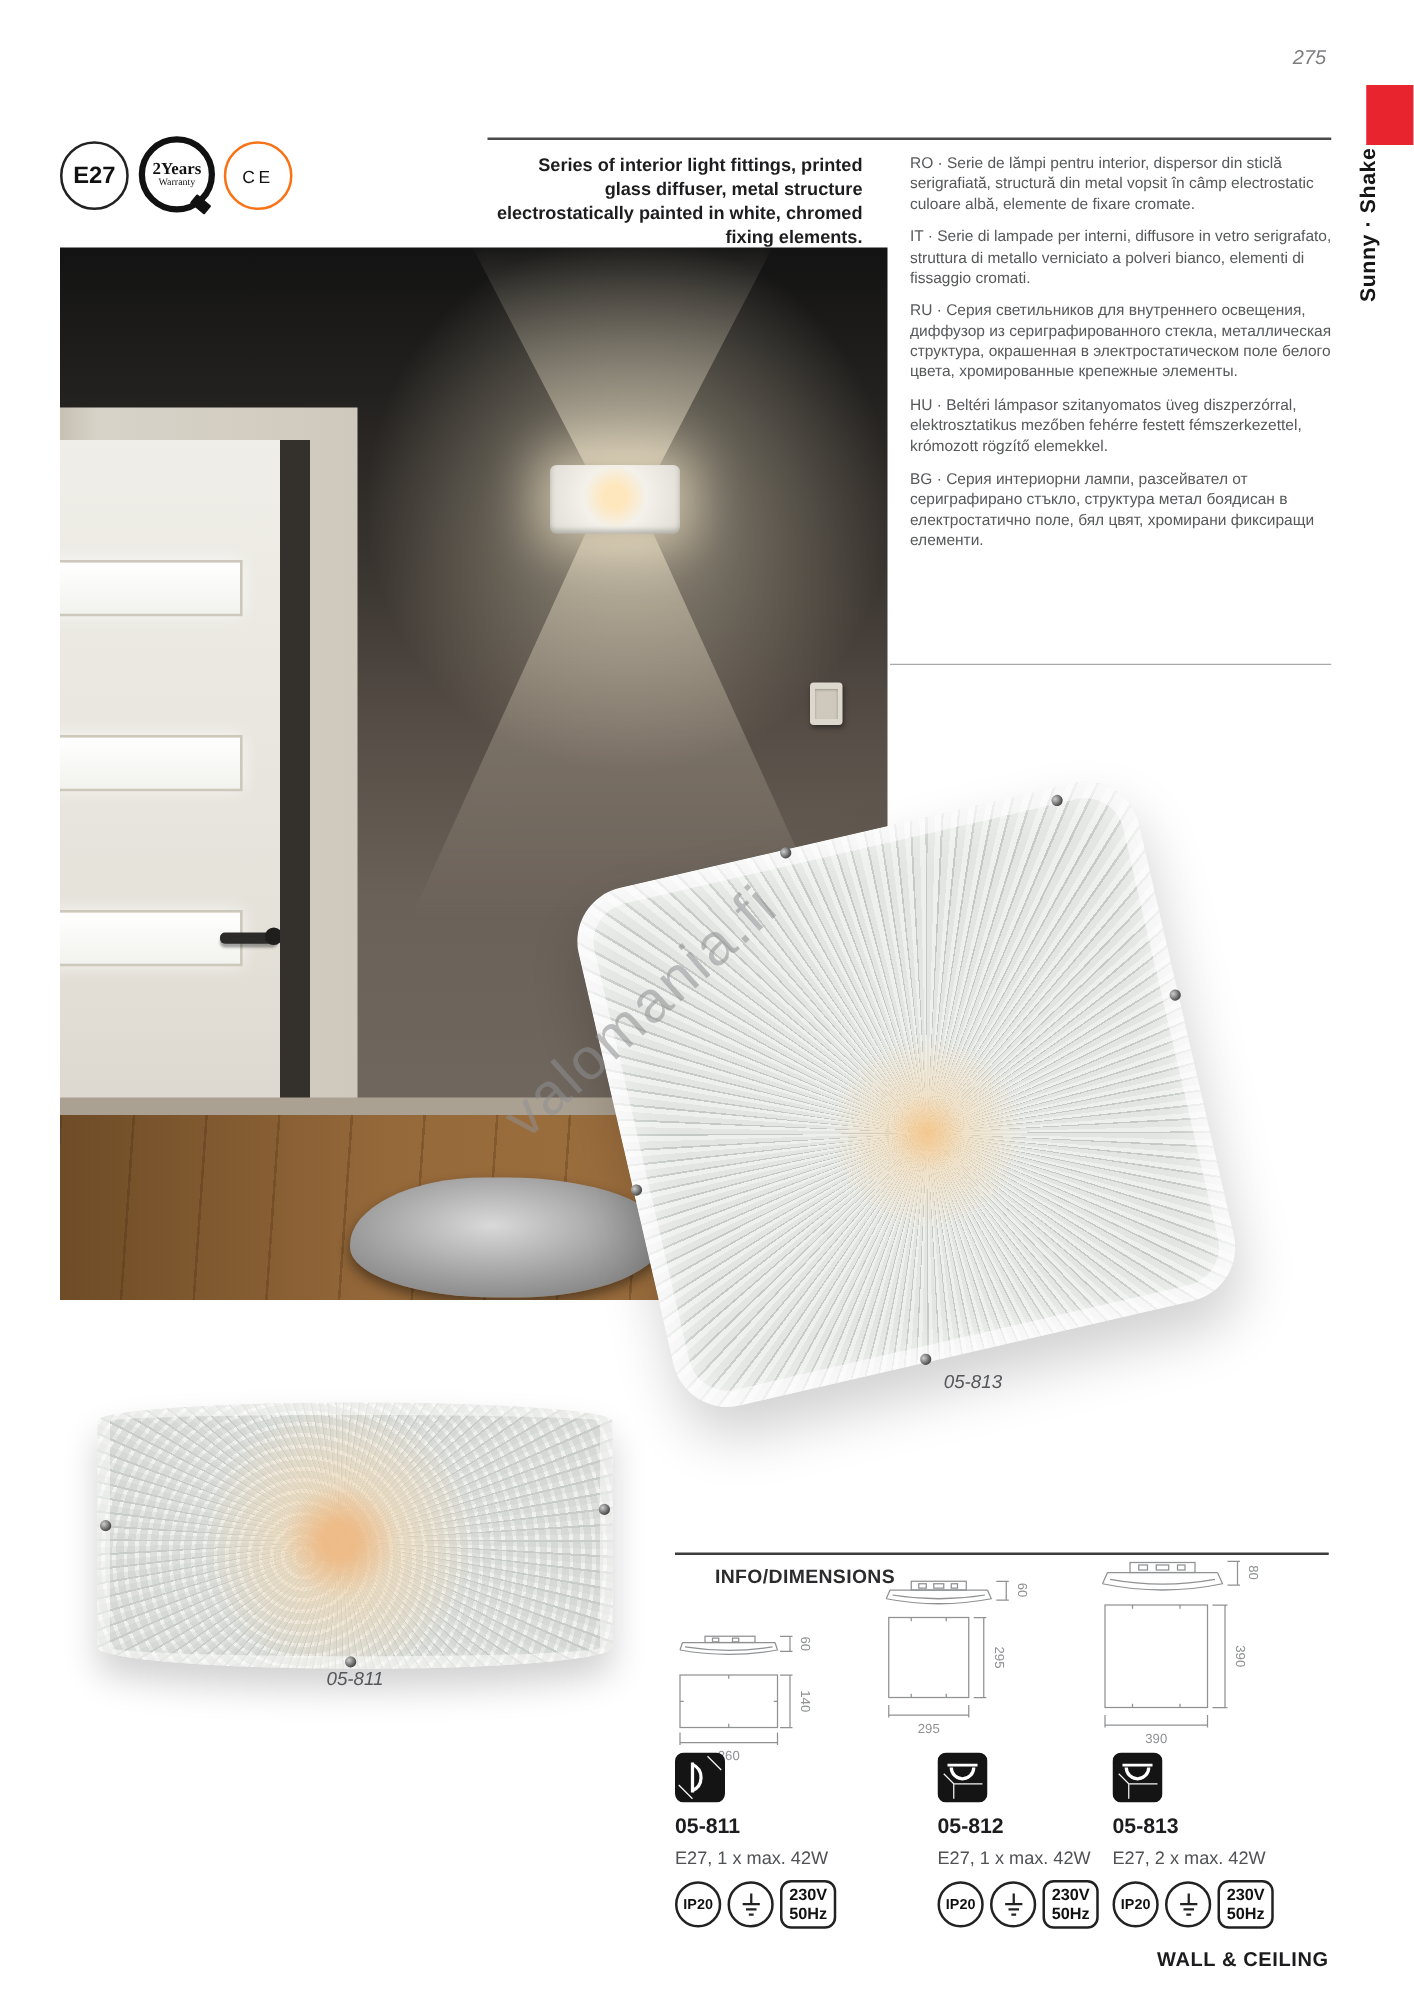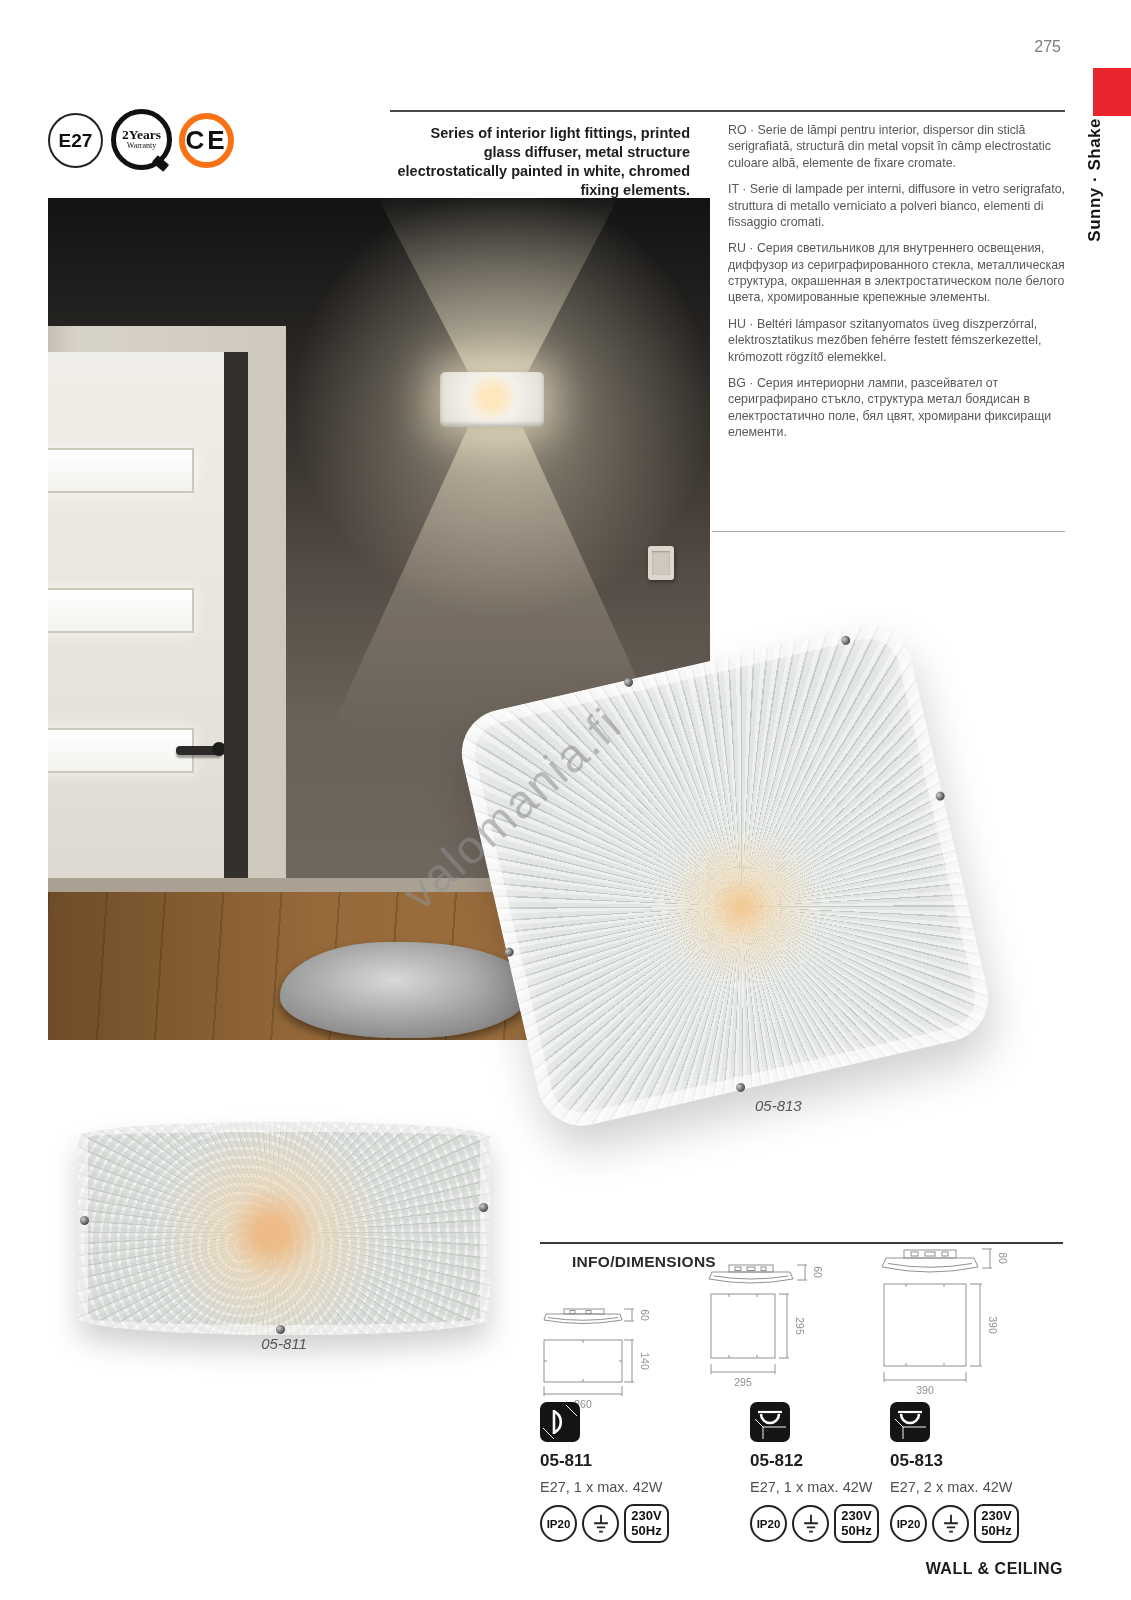--- a/index.html
+++ b/index.html
@@ -7,42 +7,42 @@
     --title-navy:#25394a;
     --text-gray:#57585a;
     --line-gray:#8f9193;
   }
   *{margin:0;padding:0;box-sizing:border-box;}
   html,body{background:#fff;}
   body{font-family:"Liberation Sans",sans-serif;}
   .page{position:relative;width:1131px;height:1600px;background:#fff;overflow:hidden;}
 
   
-  .page-num{position:absolute;top:38px;right:70px;font-size:16px;color:#7d7d80;}
+  .page-num{position:absolute;top:38px;right:70px;font-size:16px;font-style:italic;color:#7d7d80;}
   .red-tab{position:absolute;top:68px;right:0;width:38px;height:48px;background:var(--accent-red);}
   .side-tab{position:absolute;top:118px;right:26px;writing-mode:vertical-rl;transform:rotate(180deg);
     font-size:17px;font-weight:700;color:#161616;letter-spacing:.5px;}
   .title{position:absolute;left:390px;top:34px;font-size:62px;font-weight:800;color:var(--title-navy);
     letter-spacing:-2px;}
   .title-rule{position:absolute;left:390px;top:110px;width:675px;height:2px;background:#4a4a4a;}
   .desc-en{position:absolute;left:390px;top:124px;width:300px;font-size:14.5px;font-weight:700;
     color:#1d1d1f;line-height:1.3;text-align:right;}
 
   
   .badge{position:absolute;border-radius:50%;display:flex;align-items:center;justify-content:center;
     background:#fff;color:#111;}
   .badge.e27{left:48px;top:113px;width:55px;height:55px;border:2px solid #222;font-size:19px;font-weight:800;}
   .badge.warranty{left:111px;top:109px;width:61px;height:61px;border:5px solid #111;
     flex-direction:column;font-family:"Liberation Serif",serif;}
   .badge.warranty .w1{font-size:13.5px;font-weight:700;line-height:1;}
   .badge.warranty .w2{font-size:8px;line-height:1.2;}
   .q-tail{position:absolute;right:-1px;bottom:-3px;width:15px;height:9px;background:#111;
     transform:rotate(40deg);border-radius:1px;}
-  .badge.ce{left:179px;top:113px;width:55px;height:55px;border:6px solid #f97316;font-size:26px;
-    font-weight:700;letter-spacing:3px;}
+  .badge.ce{left:179px;top:113px;width:55px;height:55px;border:2px solid #f97316;font-size:14px;
+    font-weight:400;letter-spacing:3px;}
 
   
   .trans{position:absolute;left:728px;top:122px;width:337px;color:var(--text-gray);}
   .trans p{font-size:12.4px;line-height:1.32;margin-bottom:10px;}
   .trans-rule{position:absolute;left:712px;top:531px;width:353px;height:1px;background:#a9a9ab;}
 
   
   .room{position:absolute;left:48px;top:198px;width:662px;height:842px;overflow:hidden;
     background:linear-gradient(180deg,#131313 0%,#23211f 14%,#39342f 30%,#55¸4c45 45%,#6a6159 62%,#6f665d 80%,#6f665d 100%);}
   .room{background:linear-gradient(180deg,#131313 0%,#23211f 14%,#39342f 30%,#554c45 45%,#6a6159 62%,#6f665d 80%);}

